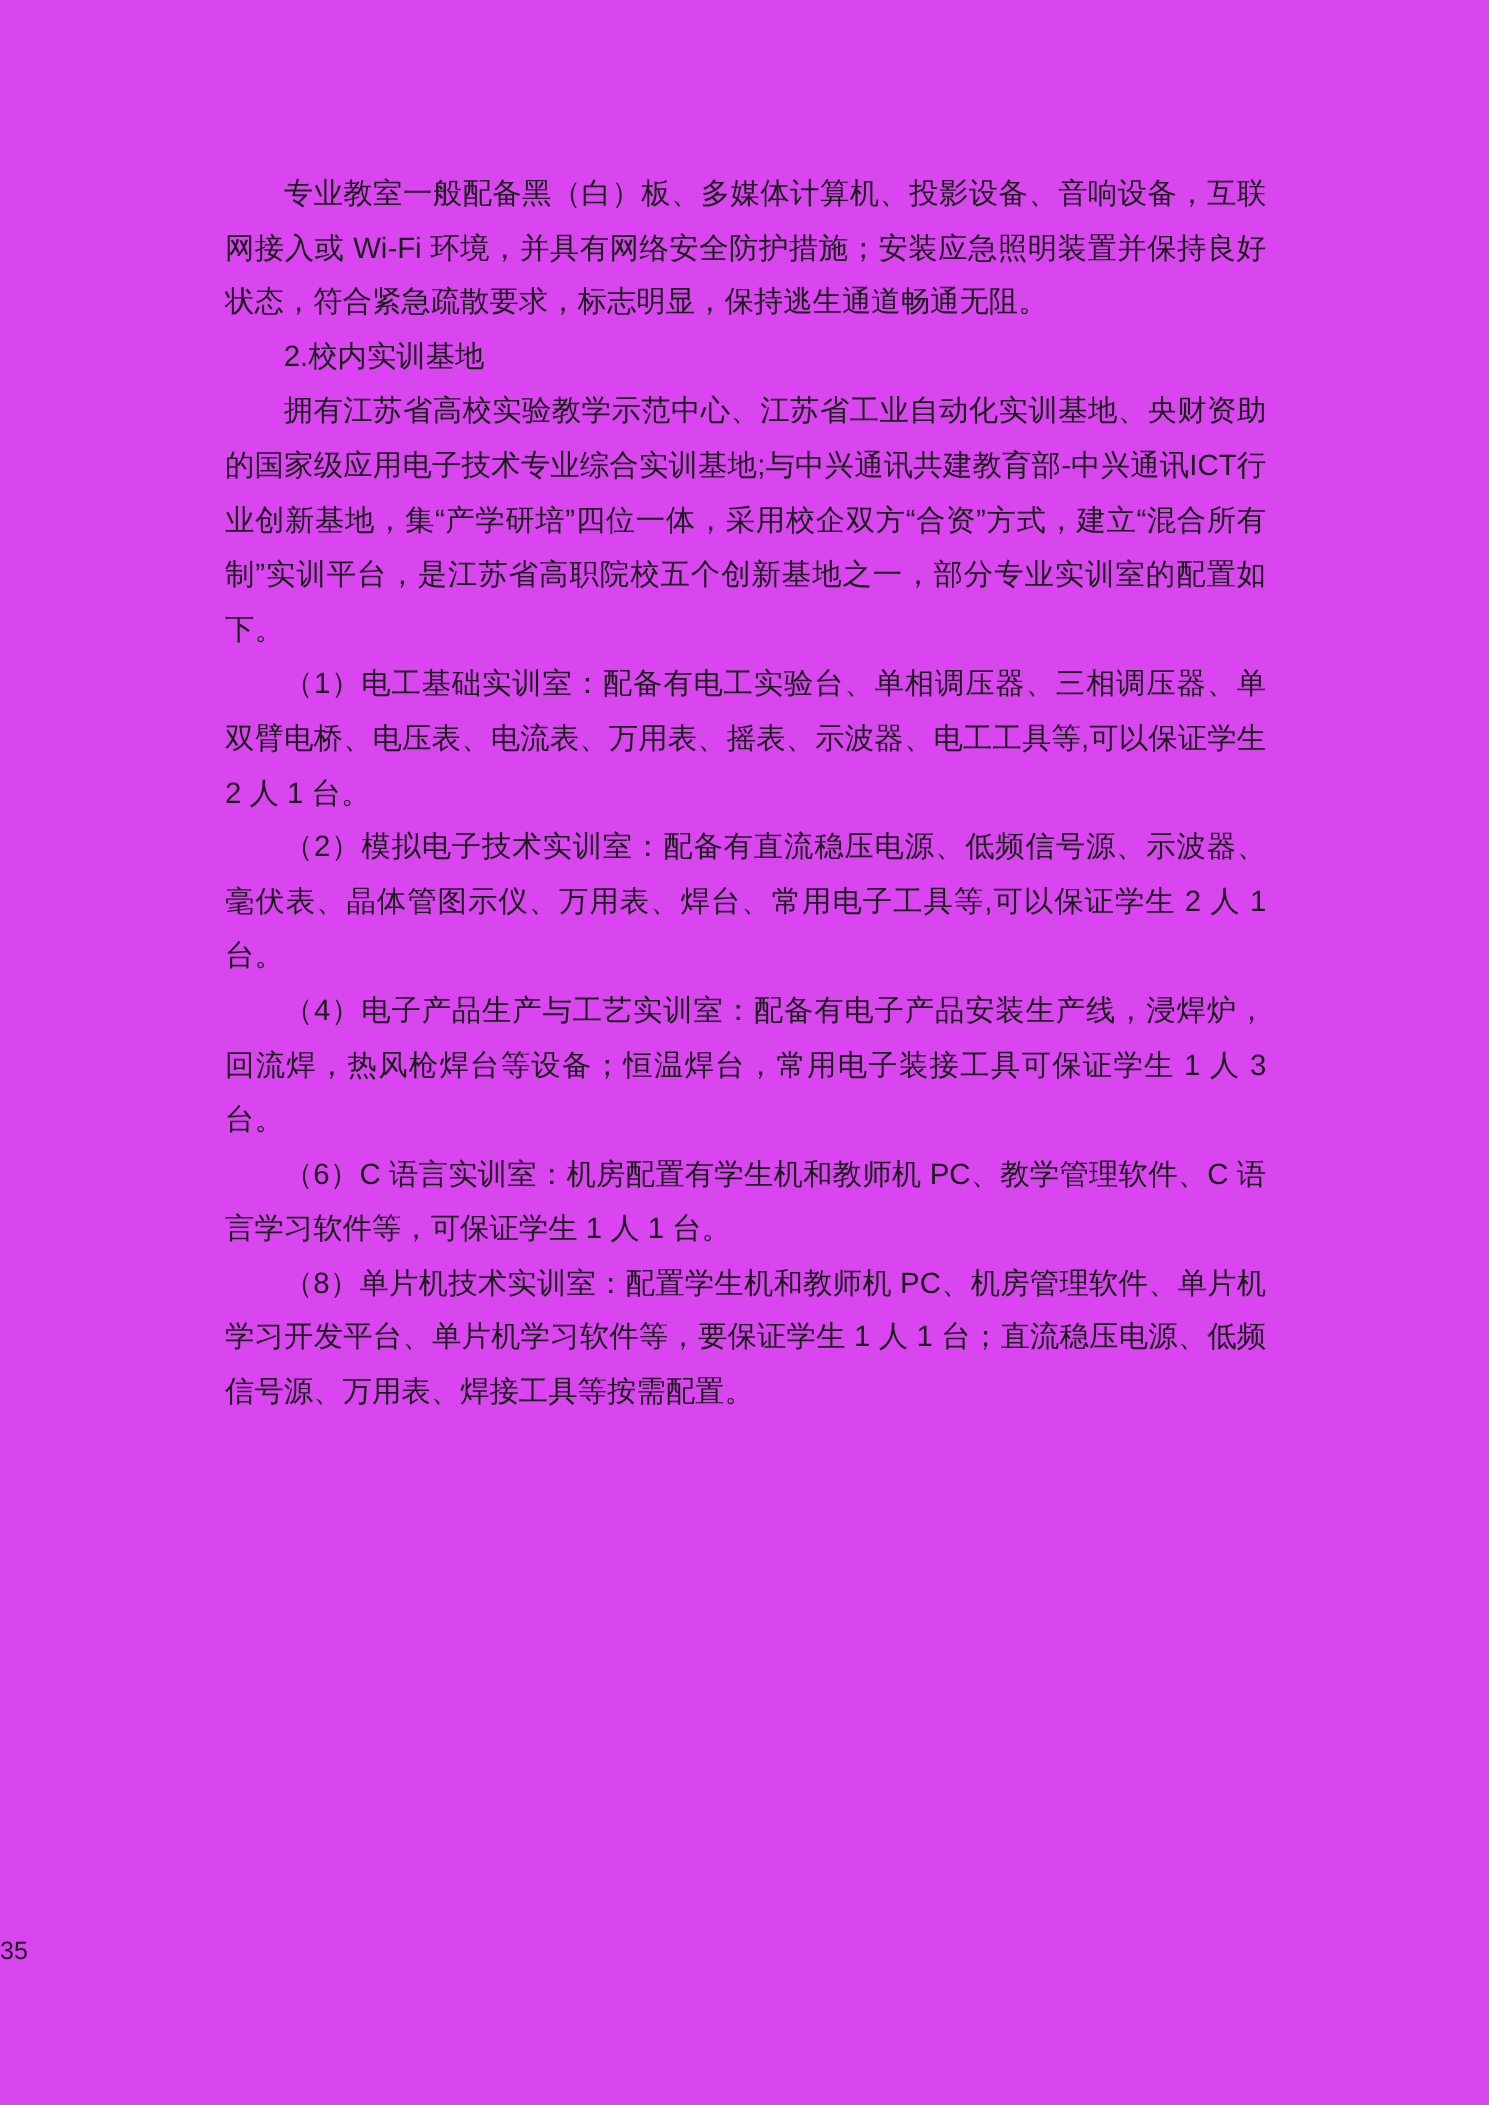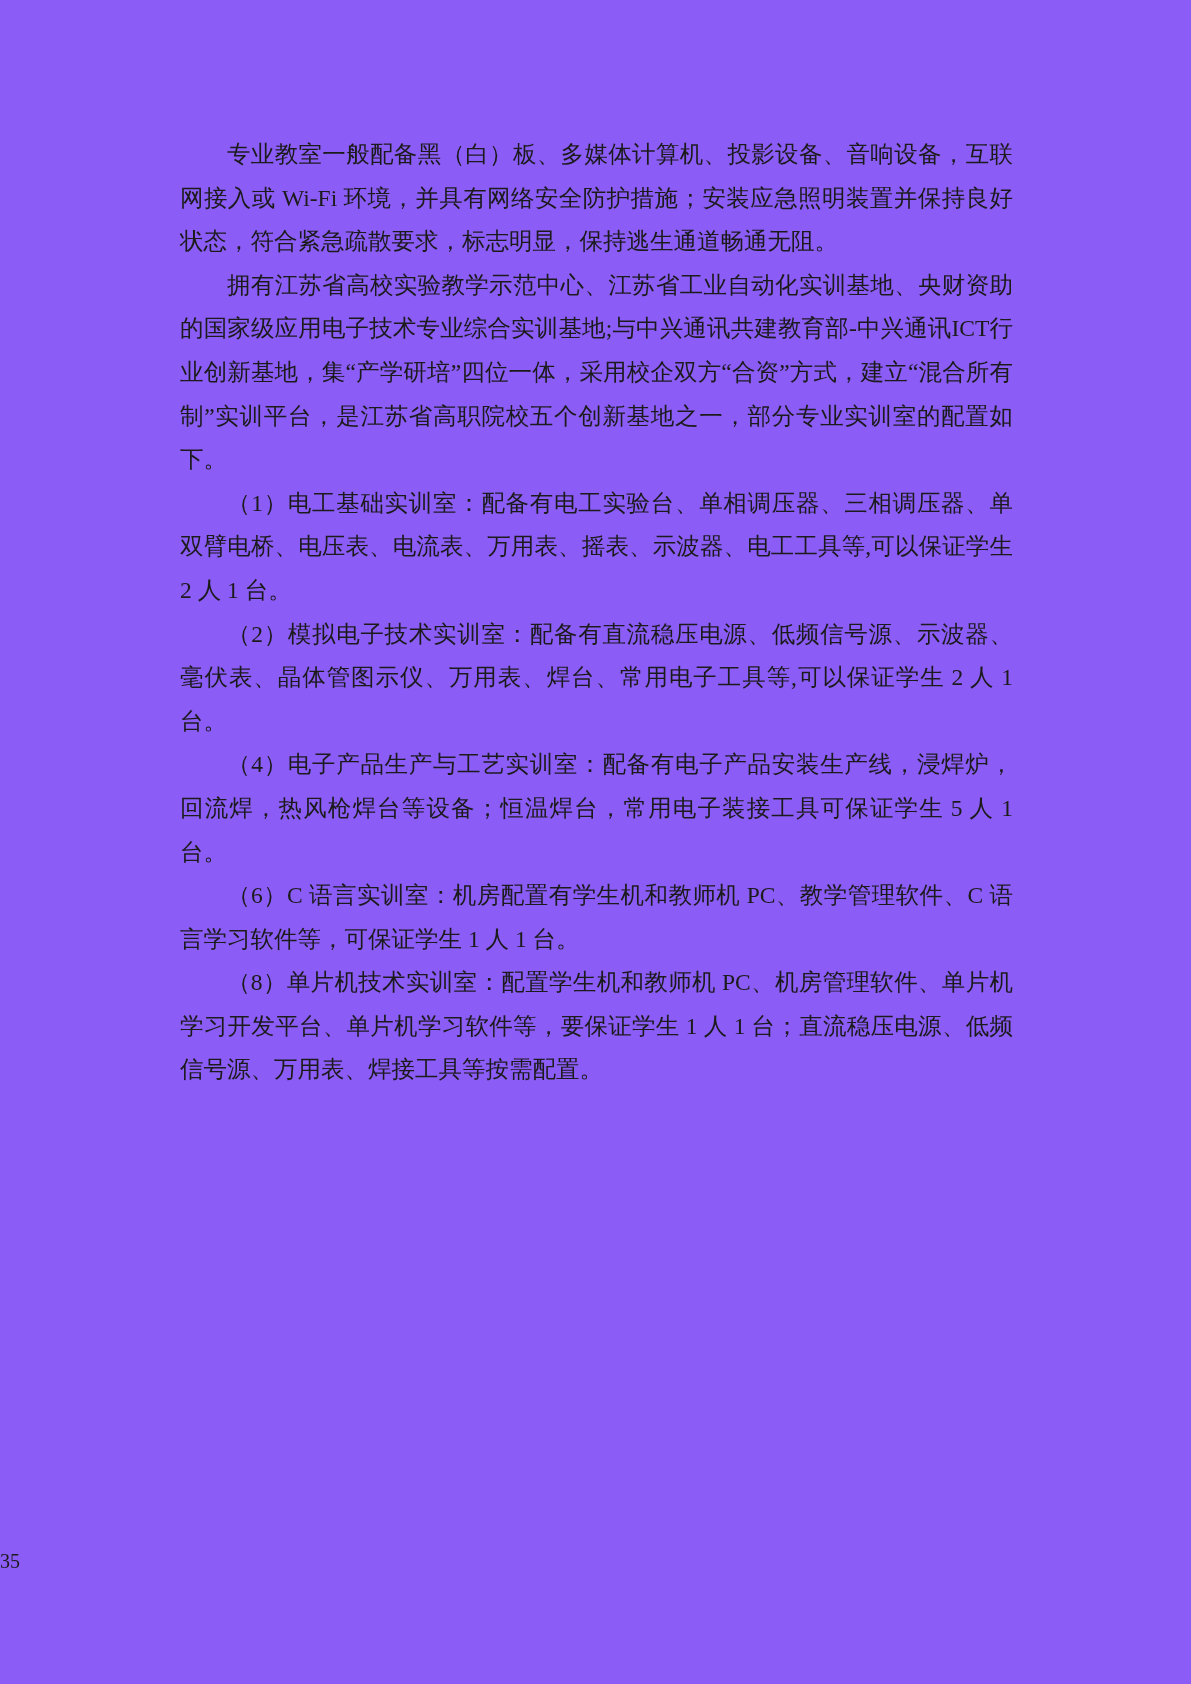--- a/index.html
+++ b/index.html
@@ -4,23 +4,23 @@
 <style>
   html, body {
     margin: 0;
     padding: 0;
     background: #ffffff;
   }
   .page {
     position: relative;
     width: 1191px;
     height: 1684px;
-    background: #8b5cf6;
+    background: #d946ef;
     overflow: hidden;
-    font-family: Liberation Serif, serif;
+    font-family: Liberation Sans, sans-serif;
     color: #1b1b1b;
   }
   .content {
     position: absolute;
     left: 180px;
     top: 133px;
     width: 833px;
     font-size: 23.5px;
     line-height: 43.6px;
     text-align: justify;
@@ -42,21 +42,22 @@
     line-height: 24px;
     color: #1b1b1b;
   }
 </style>
 </head>
 <body>
 
 <div class="page">
   <main class="content">
     <p>专业教室一般配备黑（白）板、多媒体计算机、投影设备、音响设备，互联网接入或 Wi-Fi 环境，并具有网络安全防护措施；安装应急照明装置并保持良好状态，符合紧急疏散要求，标志明显，保持逃生通道畅通无阻。</p>
+    <p>2.校内实训基地</p>
     <p>拥有江苏省高校实验教学示范中心、江苏省工业自动化实训基地、央财资助的国家级应用电子技术专业综合实训基地;与中兴通讯共建教育部-中兴通讯ICT行业创新基地，集“产学研培”四位一体，采用校企双方“合资”方式，建立“混合所有制”实训平台，是江苏省高职院校五个创新基地之一，部分专业实训室的配置如下。</p>
     <p>（1）电工基础实训室：配备有电工实验台、单相调压器、三相调压器、单双臂电桥、电压表、电流表、万用表、摇表、示波器、电工工具等,可以保证学生 2 人 1 台。</p>
     <p>（2）模拟电子技术实训室：配备有直流稳压电源、低频信号源、示波器、毫伏表、晶体管图示仪、万用表、焊台、常用电子工具等,可以保证学生 2 人 1 台。</p>
-    <p>（4）电子产品生产与工艺实训室：配备有电子产品安装生产线，浸焊炉，回流焊，热风枪焊台等设备；恒温焊台，常用电子装接工具可保证学生 5 人 1 台。</p>
+    <p>（4）电子产品生产与工艺实训室：配备有电子产品安装生产线，浸焊炉，回流焊，热风枪焊台等设备；恒温焊台，常用电子装接工具可保证学生 1 人 3 台。</p>
     <p>（6）C 语言实训室：机房配置有学生机和教师机 PC、教学管理软件、C 语言学习软件等，可保证学生 1 人 1 台。</p>
     <p>（8）单片机技术实训室：配置学生机和教师机 PC、机房管理软件、单片机学习开发平台、单片机学习软件等，要保证学生 1 人 1 台；直流稳压电源、低频信号源、万用表、焊接工具等按需配置。</p>
   </main>
   <div class="page-footer">35</div>
 </div>
 
 </body></html>

